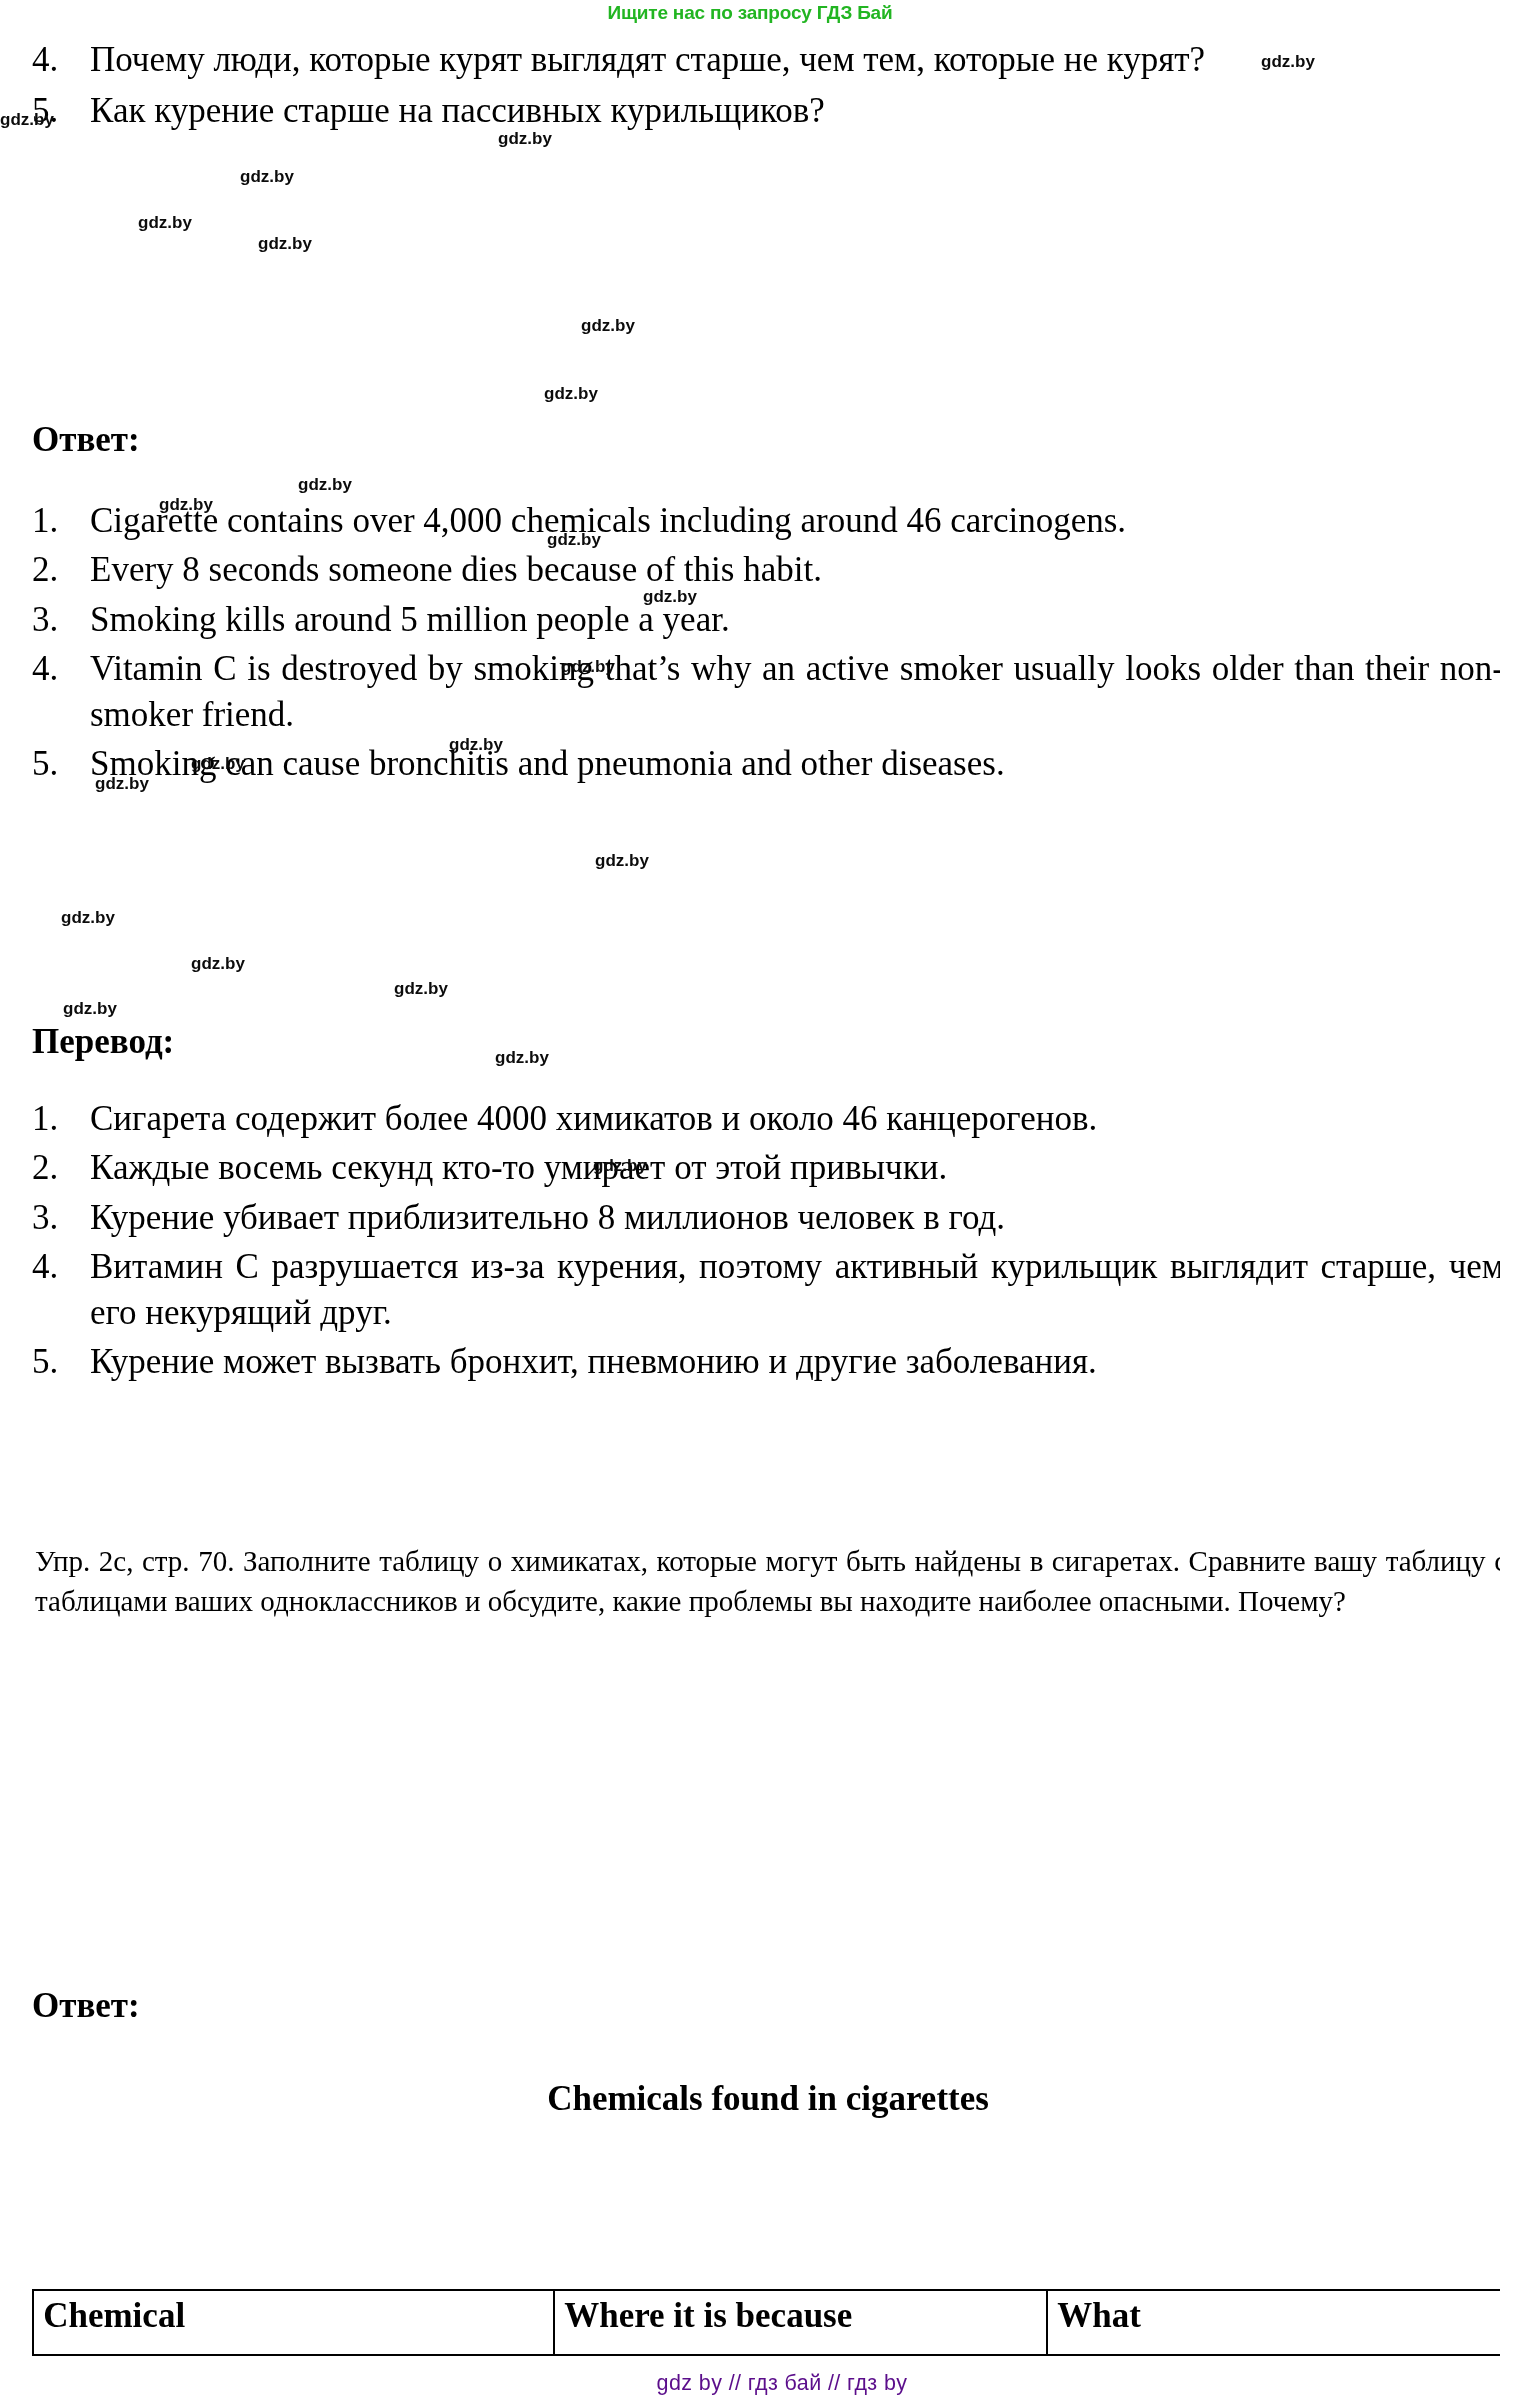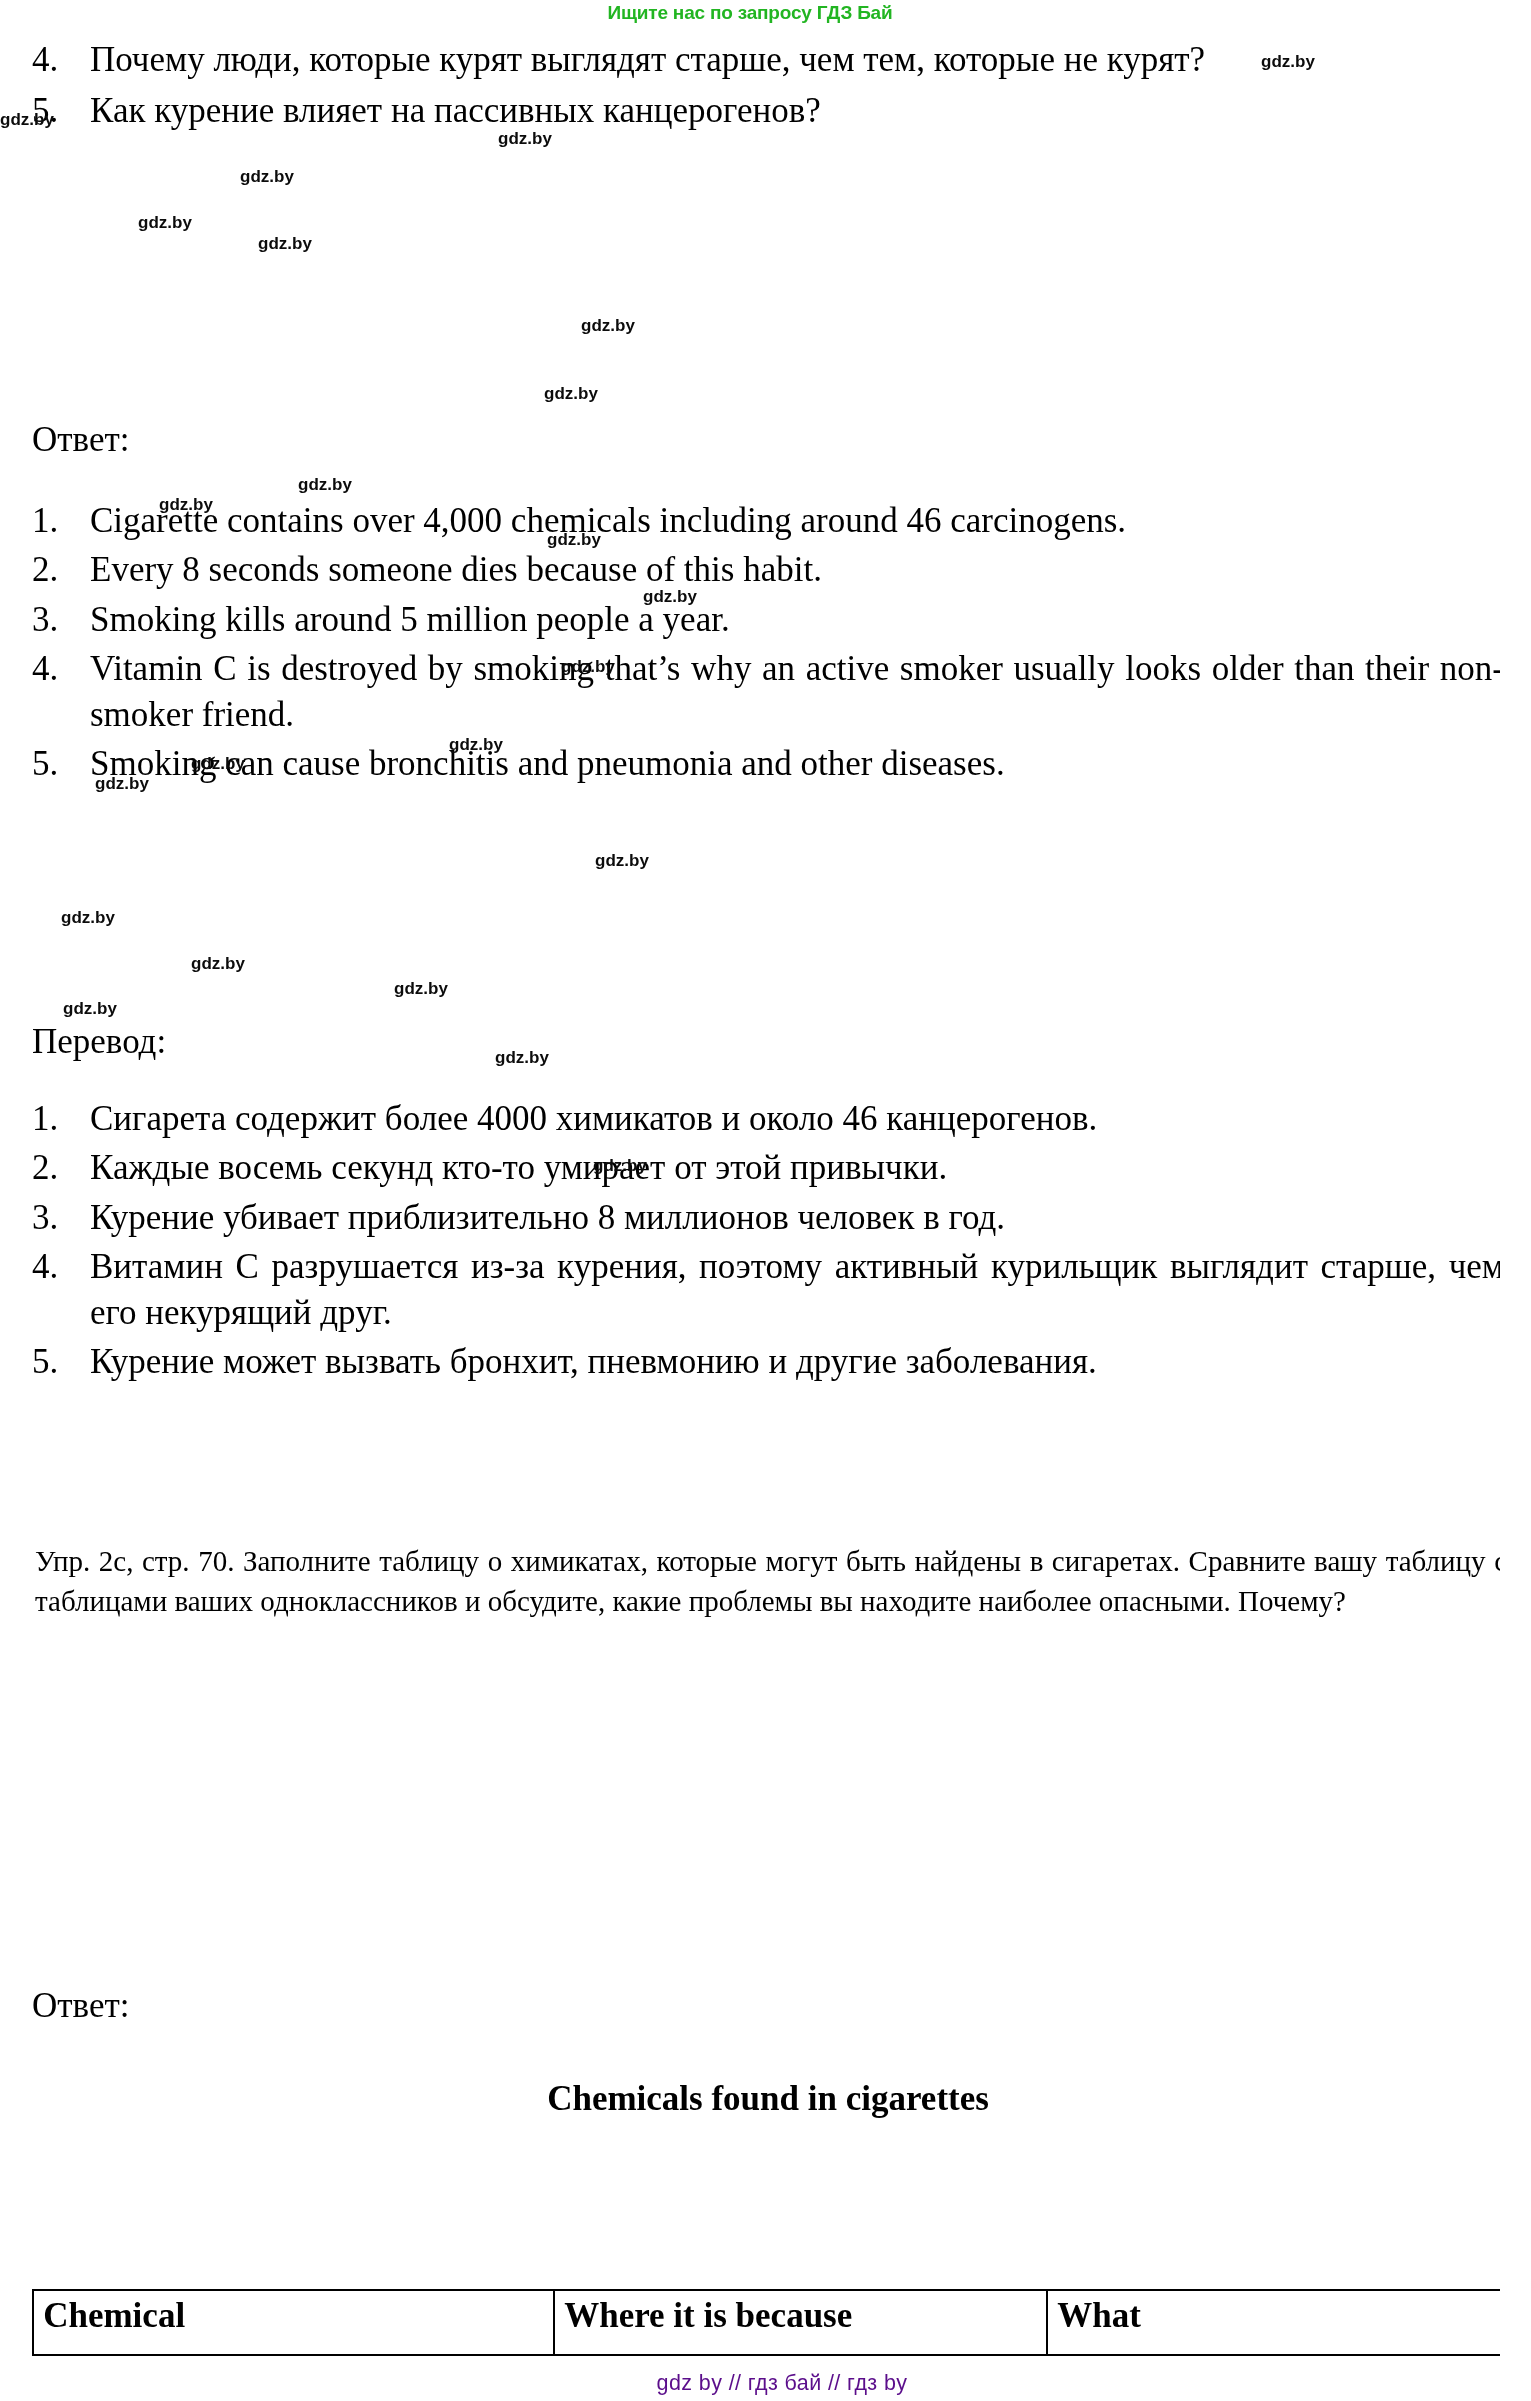--- a/index.html
+++ b/index.html
@@ -74,21 +74,21 @@
     width: 48px;
     text-align: left;
   }
   ol.numlist > li .txt { display: block; }
   ol.numlist > li.last .txt { text-align: left; }
 
   .q-list > li { margin-bottom: 1.5px; }
 
   h2.section-label {
     font-size: 35px;
-    font-weight: normal;
+    font-weight: bold;
     margin: 0;
     line-height: 1.1;
   }
 
   p.para {
     font-size: 29px;
     line-height: 1.38;
     text-align: justify;
     margin: 3px;
   }
@@ -142,21 +142,21 @@
 
   <div class="content">
 
     <ol class="numlist q-list" style="position:absolute; left:0; top:0; width:1472px;">
       <li>
         <span class="marker">4.</span>
         <span class="txt">Почему люди, которые курят выглядят старше, чем тем, которые не курят?</span>
       </li>
       <li class="last" style="margin-top:4.6px;">
         <span class="marker">5.</span>
-        <span class="txt">Как курение влияет на пассивных канцерогенов?</span>
+        <span class="txt">Как курение старше на пассивных курильщиков?</span>
       </li>
     </ol>
 
     <h2 class="section-label blk" style="top:384px;">Ответ:</h2>
 
     <ol class="numlist blk" style="top:461px;">
       <li class="last">
         <span class="marker">1.</span>
         <span class="txt">Cigarette contains over 4,000 chemicals including around 46 carcinogens.</span>
       </li>

